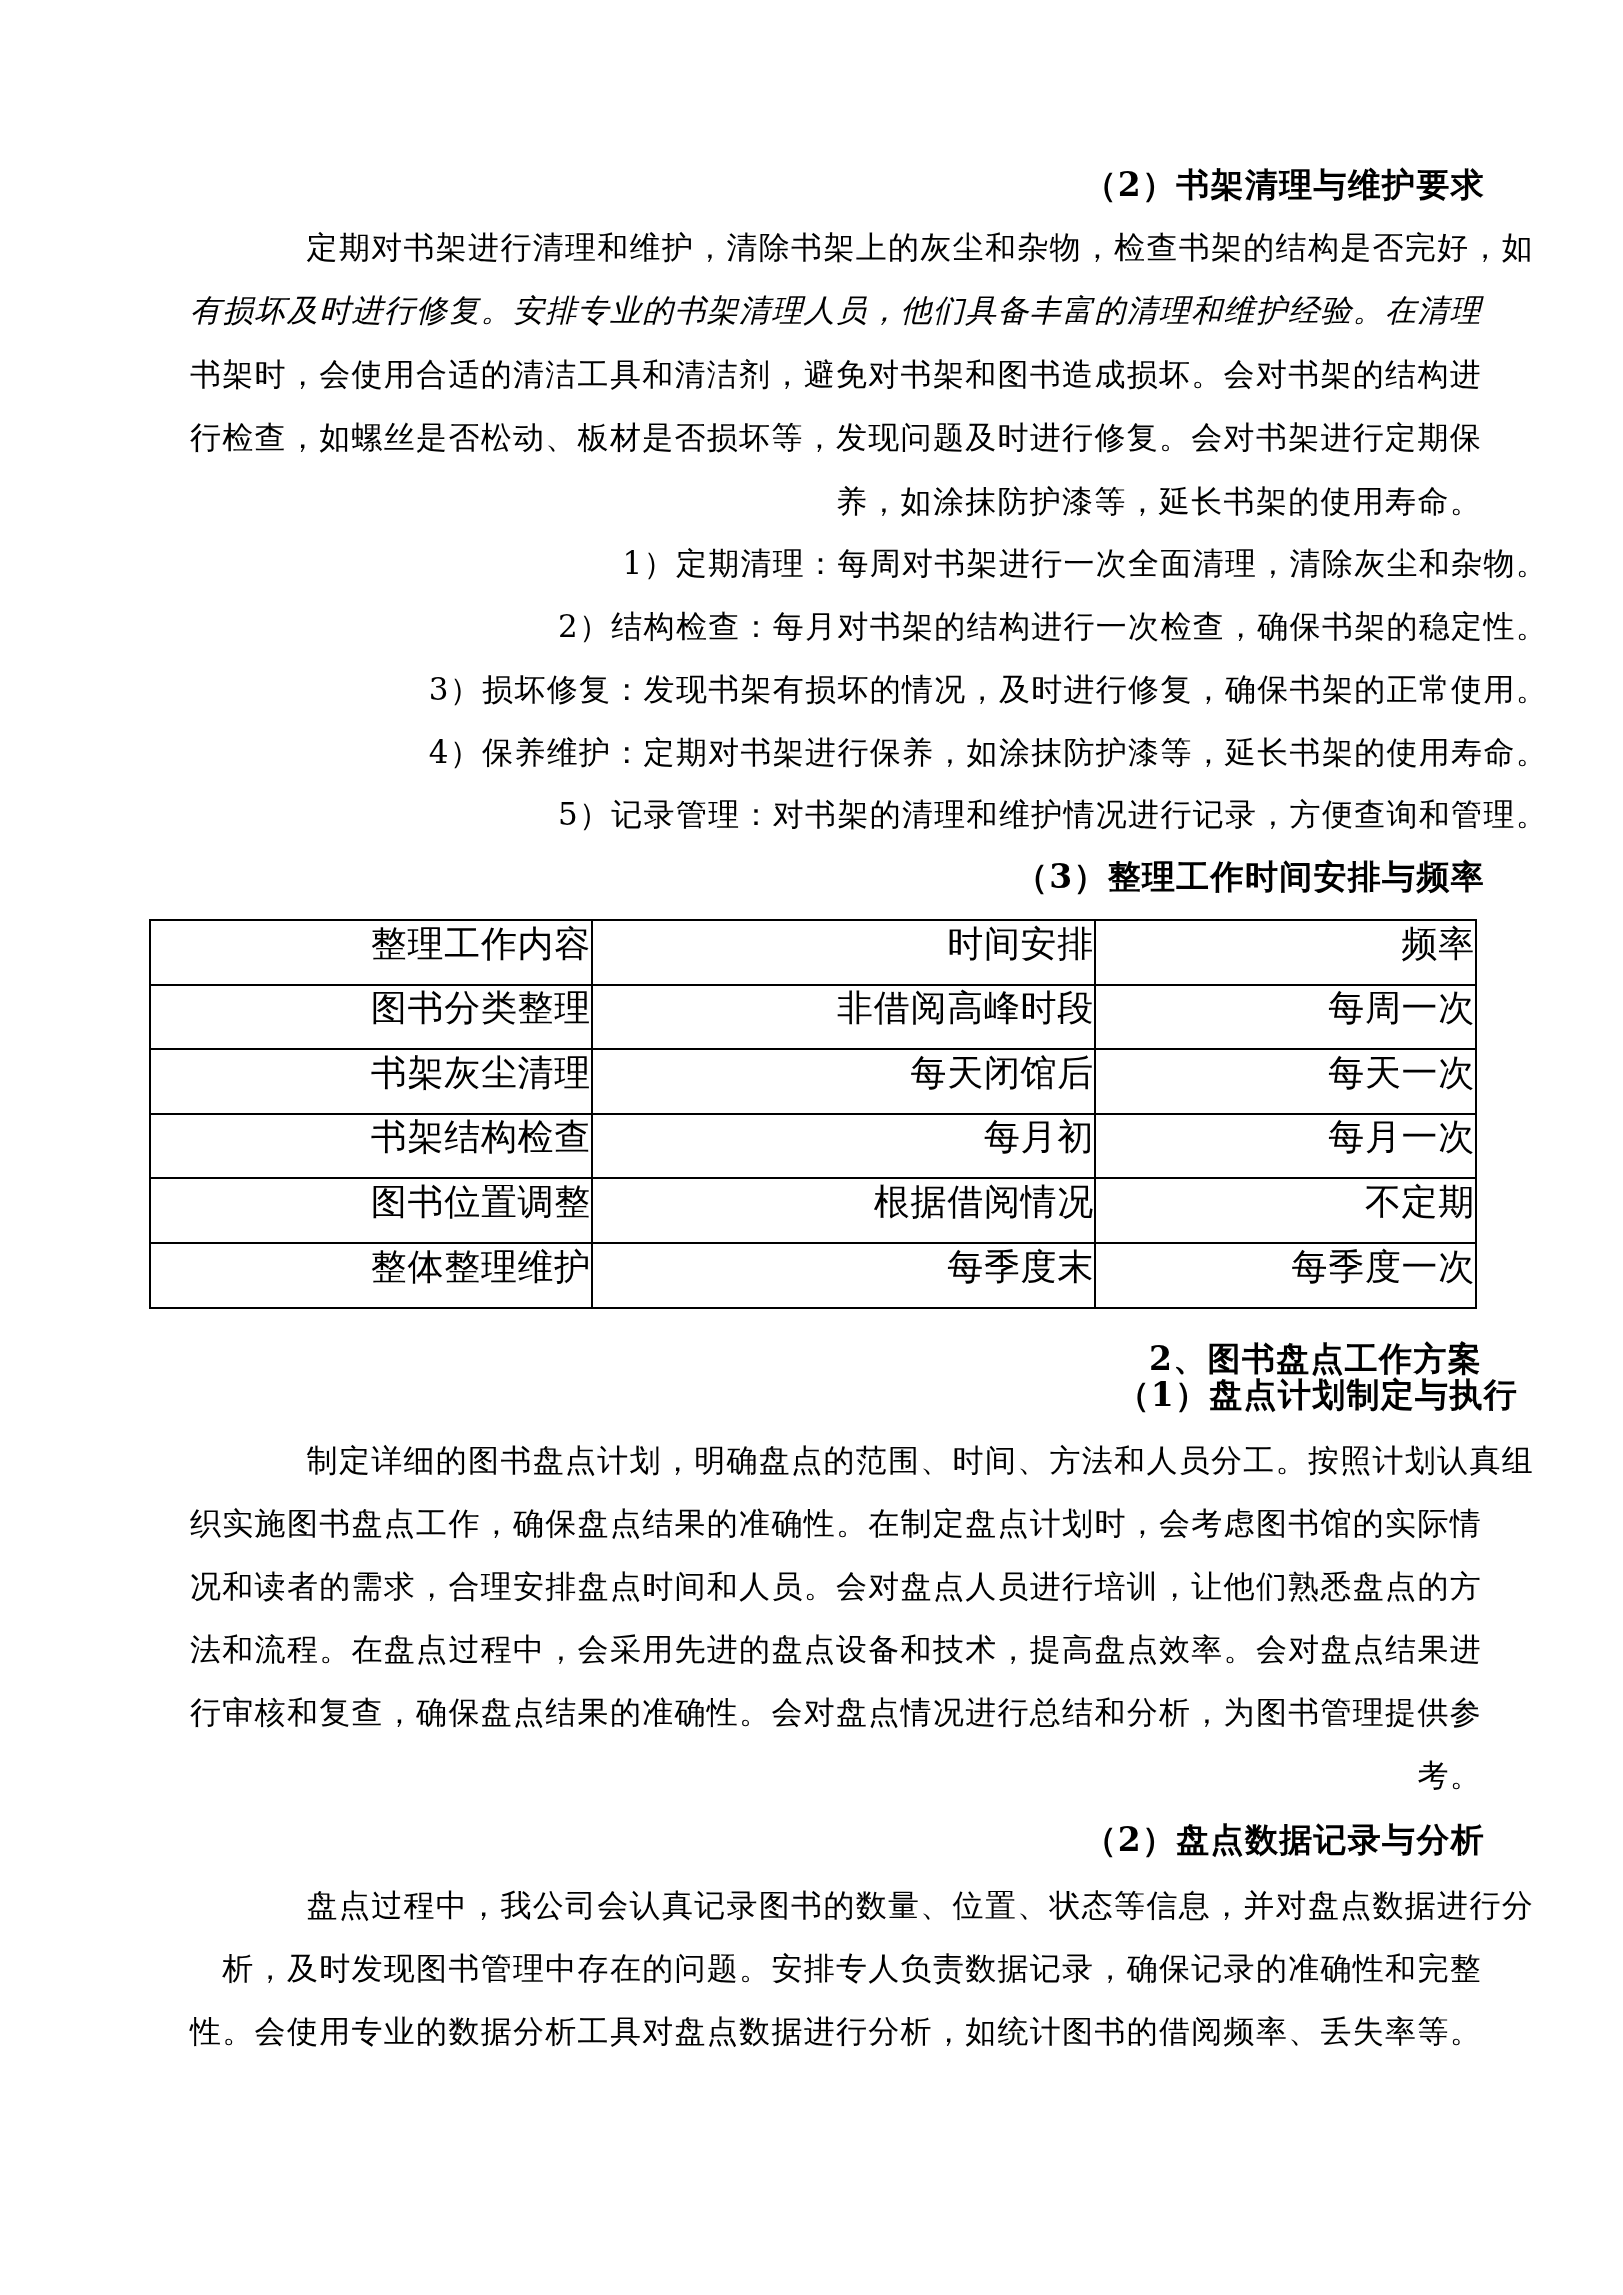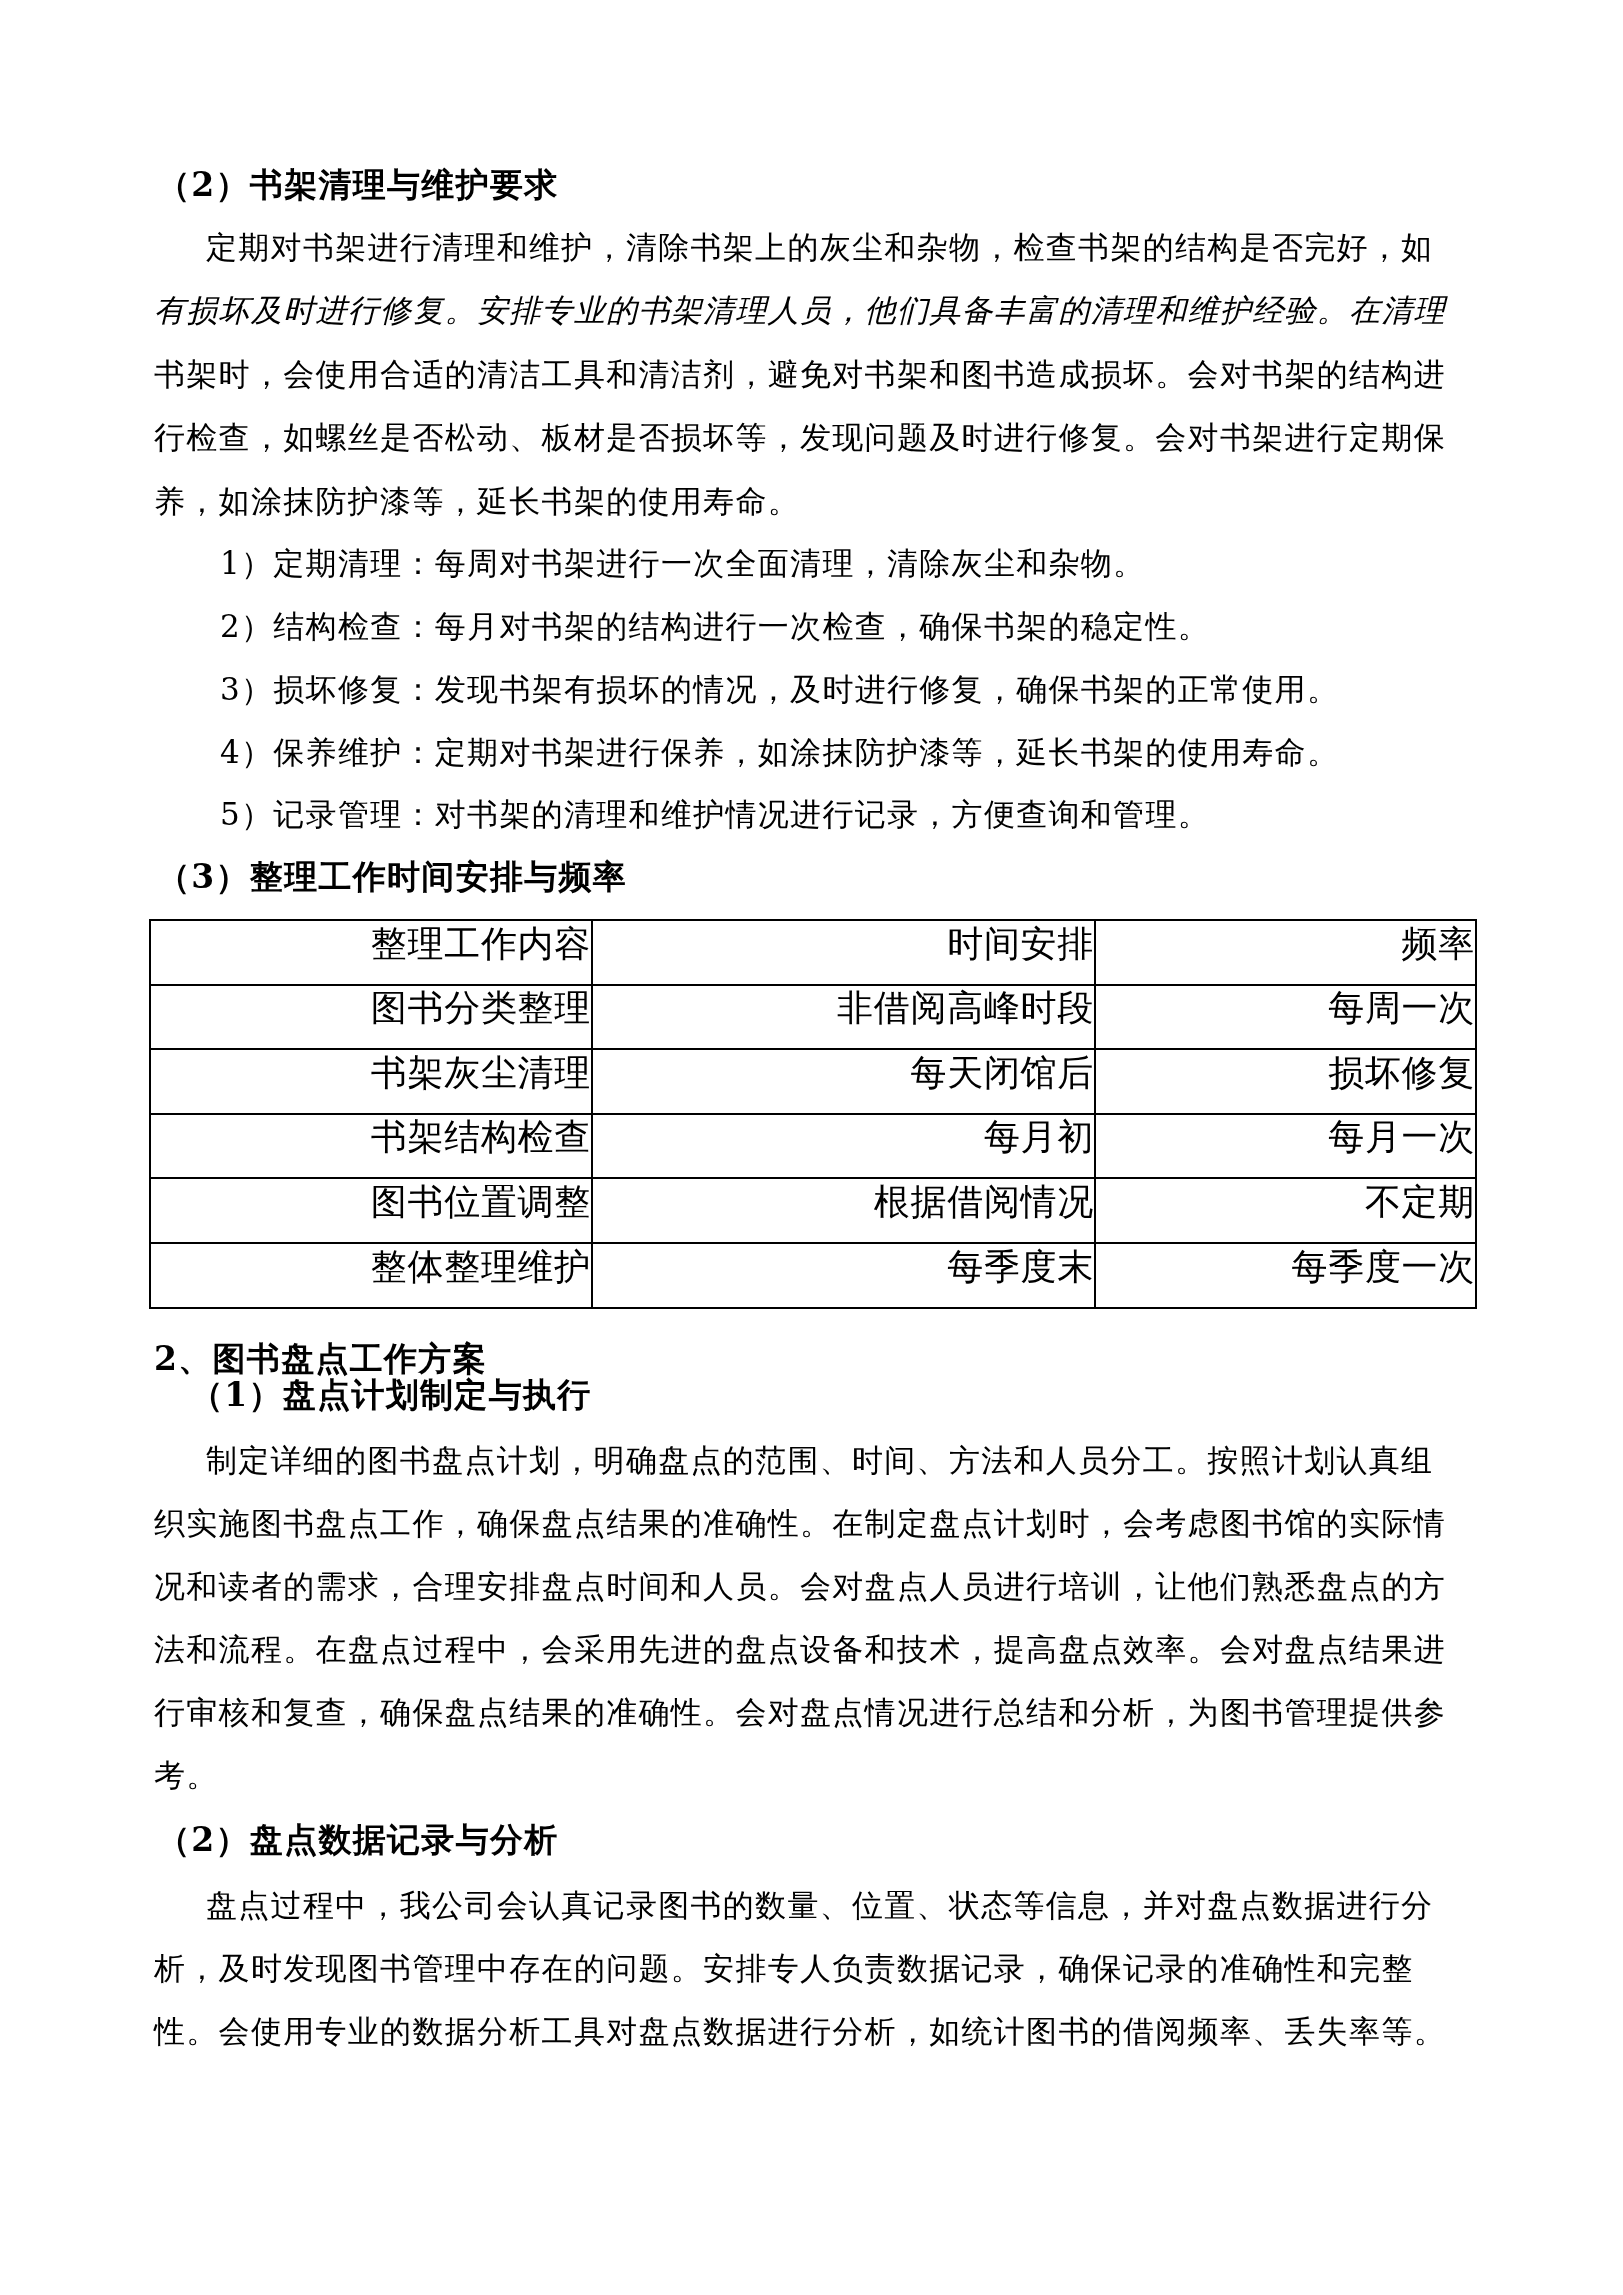--- a/index.html
+++ b/index.html
@@ -1,20 +1,20 @@
 <!DOCTYPE html>
 <html style="font-size:10.5px"><head>
 <meta charset="utf-8">
 <style>
   html, body { margin: 0; padding: 0; background: #ffffff; }
   body { width: 1623px; height: 2295px; position: relative; overflow: hidden;
          font-family: "DejaVu Serif", "Liberation Serif", serif; color: #000; }
   .page { position: absolute; left: 0; top: 0; width: 1623px; height: 2295px; background: #fff; }
   .line { position: absolute; left: 154px; width: 1328px; white-space: nowrap;
-          font-size: 31px; line-height: 39px; height: 39px; letter-spacing: 1.3px; }
+          font-size: 31px; line-height: 39px; height: 39px; letter-spacing: 1.3px; text-align: right; }
   .indent { left: 206px; }
   .list { left: 220px; }
   .heading { font-weight: bold; font-size: 33px; }
   .heading-sub { left: 157px; }
   table.sched { position: absolute; left: 149px; top: 919px; width: 1326px;
                 border-collapse: collapse; table-layout: fixed; }
   table.sched td { border: 2.6px solid #000; height: 60px; text-align: right;
                    vertical-align: top; font-size: 36px; line-height: 39px; padding: 2.6px 0 0 0;
                    letter-spacing: 0.7px; }
   col.c1 { width: 442px; } col.c2 { width: 503px; } col.c3 { width: 381px; }
@@ -53,21 +53,21 @@
       <td>频率</td>
     </tr>
     <tr>
       <td>图书分类整理</td>
       <td>非借阅高峰时段</td>
       <td>每周一次</td>
     </tr>
     <tr>
       <td>书架灰尘清理</td>
       <td>每天闭馆后</td>
-      <td>损坏修复</td>
+      <td>每天一次</td>
     </tr>
     <tr>
       <td>书架结构检查</td>
       <td>每月初</td>
       <td>每月一次</td>
     </tr>
     <tr>
       <td>图书位置调整</td>
       <td>根据借阅情况</td>
       <td>不定期</td>

